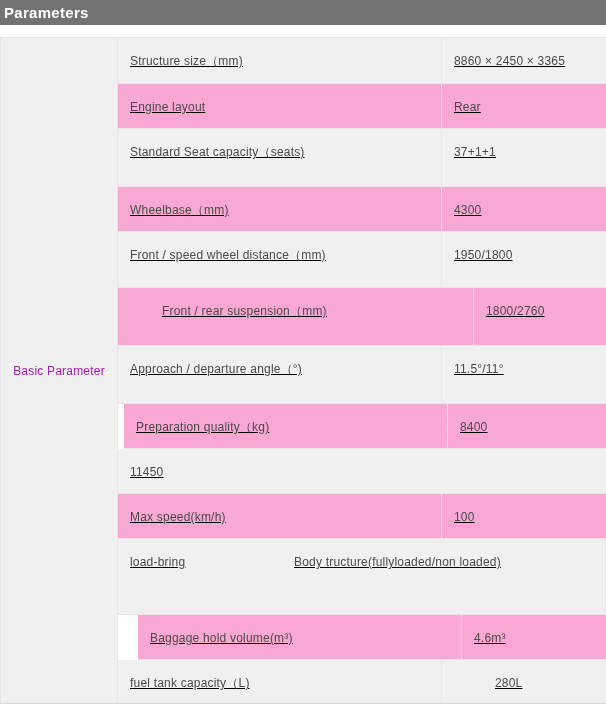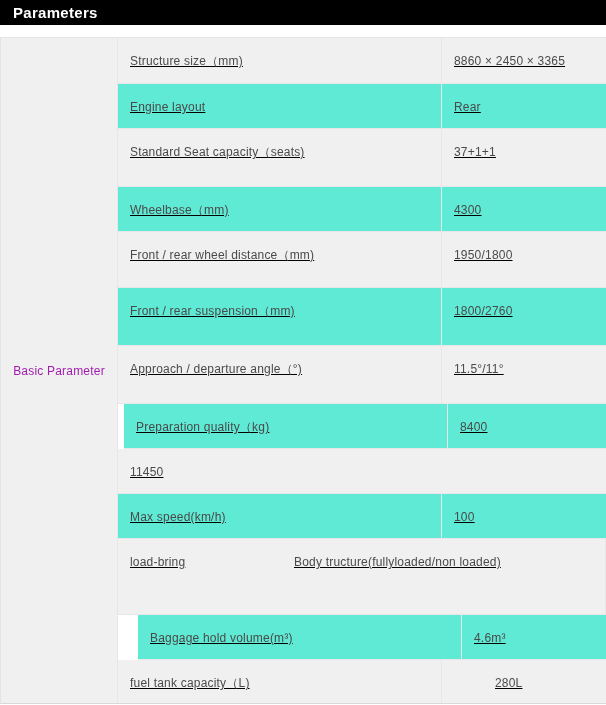--- a/index.html
+++ b/index.html
@@ -10,25 +10,25 @@
   }
   .page {
     width: 606px;
     height: 705px;
     background: #ffffff;
     overflow: hidden;
   }
   .header-bar {
     width: 100%;
     height: 25px;
-    background: #000000;
+    background: #737373;
     display: flex;
     align-items: center;
     box-sizing: border-box;
-    padding-left: 13px;
+    padding-left: 4px;
   }
   .header-title {
     color: #ffffff;
     font-size: 15px;
     font-weight: bold;
     letter-spacing: 0.3px;
   }
   .spec-table {
     margin-top: 12px;
     display: flex;
@@ -56,21 +56,21 @@
   .rows {
     flex: 1;
     display: flex;
     flex-direction: column;
     text-decoration: underline;
   }
   .row {
     display: flex;
     box-sizing: border-box;
     border-bottom: 1px solid #e7e7ea;
-    background: #5eead4;
+    background: #f9a8d4;
   }
   .row:nth-child(odd) { background: #f0f0f1; }
   .row:last-child { border-bottom: none; }
   .cell {
     box-sizing: border-box;
     padding: 16px 12px 8px 12px;
     font-size: 12px;
     color: #4a4a4a;
     letter-spacing: 0.2px;
     line-height: 1.25;
@@ -79,21 +79,21 @@
     width: 324px;
     flex: 0 0 324px;
     border-right: 1px solid #e7e7ea;
   }
   .value-cell { flex: 1; }
   .row:nth-child(1)  { min-height: 46px; }
   .row:nth-child(2)  { min-height: 45px; }
   .row:nth-child(3)  { min-height: 58px; }
   .row:nth-child(4)  { min-height: 45px; }
   .row:nth-child(5)  { min-height: 56px; }
-  .row:nth-child(6)  { min-height: 58px; }
+  .row:nth-child(6)  { min-height: 58px; padding-left: 32px; }
   .row:nth-child(7)  { min-height: 58px; }
   .row:nth-child(8)  { min-height: 45px; margin-left: 6px; }
   .row:nth-child(9)  { min-height: 45px; }
   .row:nth-child(10) { min-height: 45px; }
   .row:nth-child(11) { min-height: 76px; }
   .row:nth-child(12) { min-height: 45px; margin-left: 20px; }
   .row:nth-child(13) { min-height: 43px; gap: 41px; }
 </style>
 </head>
 <body>
@@ -126,21 +126,21 @@
         <div class="cell label-cell">Standard Seat capacity（seats)</div>
         <div class="cell value-cell">37+1+1</div>
       </div>
 
       <div class="row">
         <div class="cell label-cell">Wheelbase（mm)</div>
         <div class="cell value-cell">4300</div>
       </div>
 
       <div class="row">
-        <div class="cell label-cell">Front / rear wheel distance（mm)</div>
+        <div class="cell label-cell">Front / speed wheel distance（mm)</div>
         <div class="cell value-cell">1950/1800</div>
       </div>
 
       <div class="row">
         <div class="cell label-cell">Front / rear suspension（mm)</div>
         <div class="cell value-cell">1800/2760</div>
       </div>
 
       <div class="row">
         <div class="cell label-cell">Approach / departure angle（°)</div>

